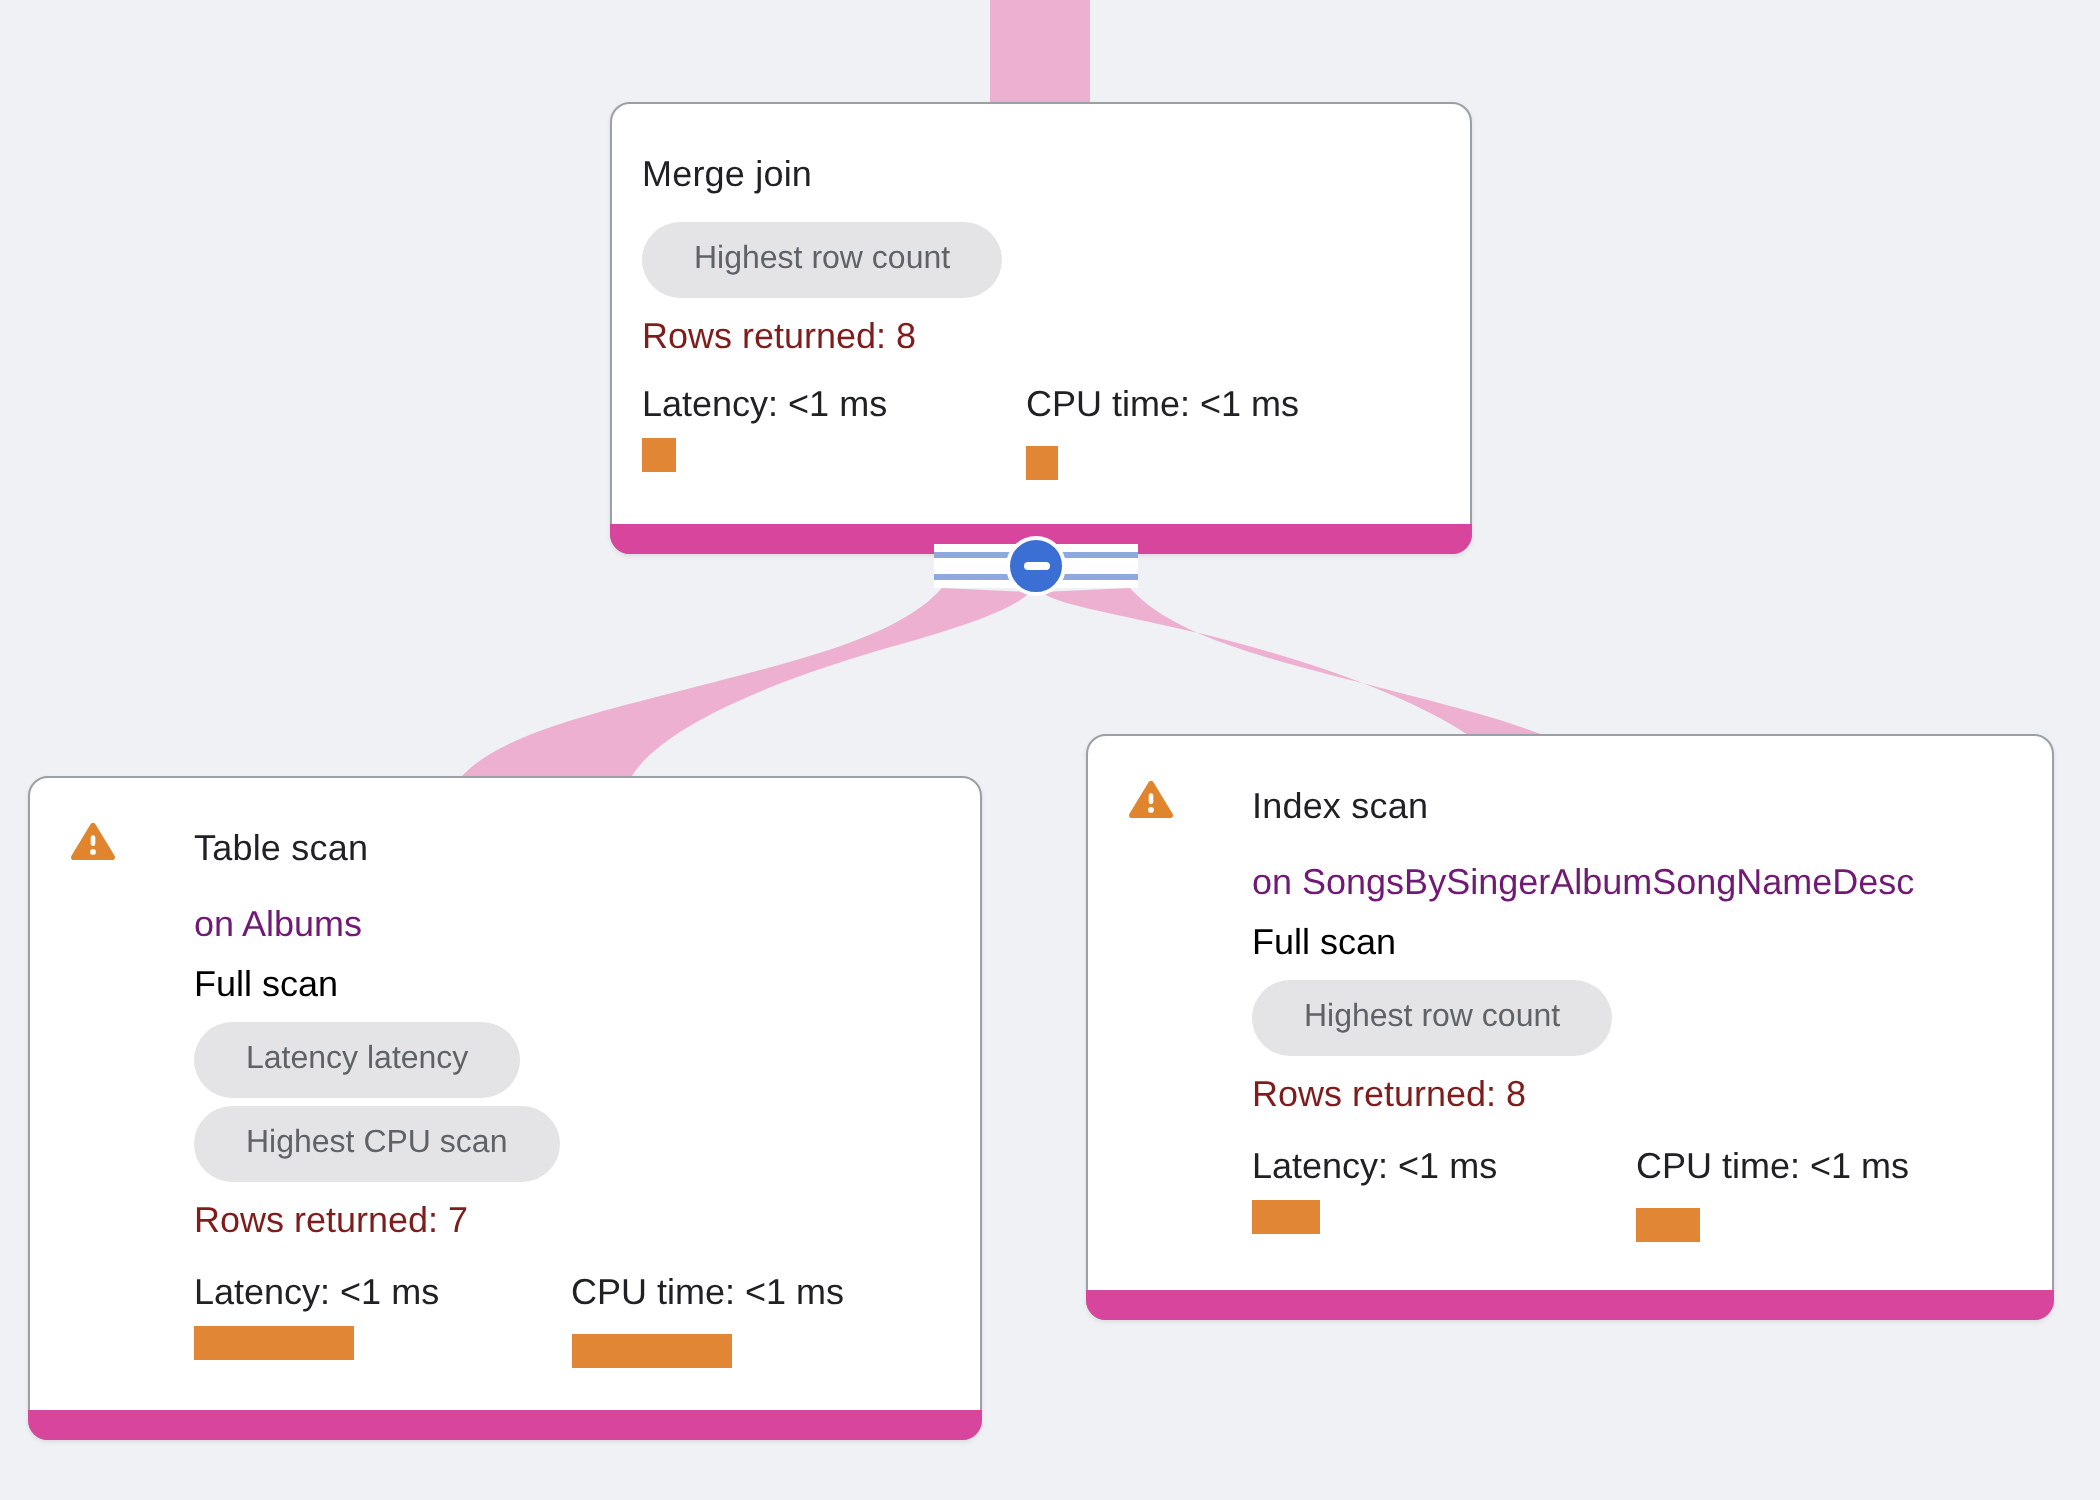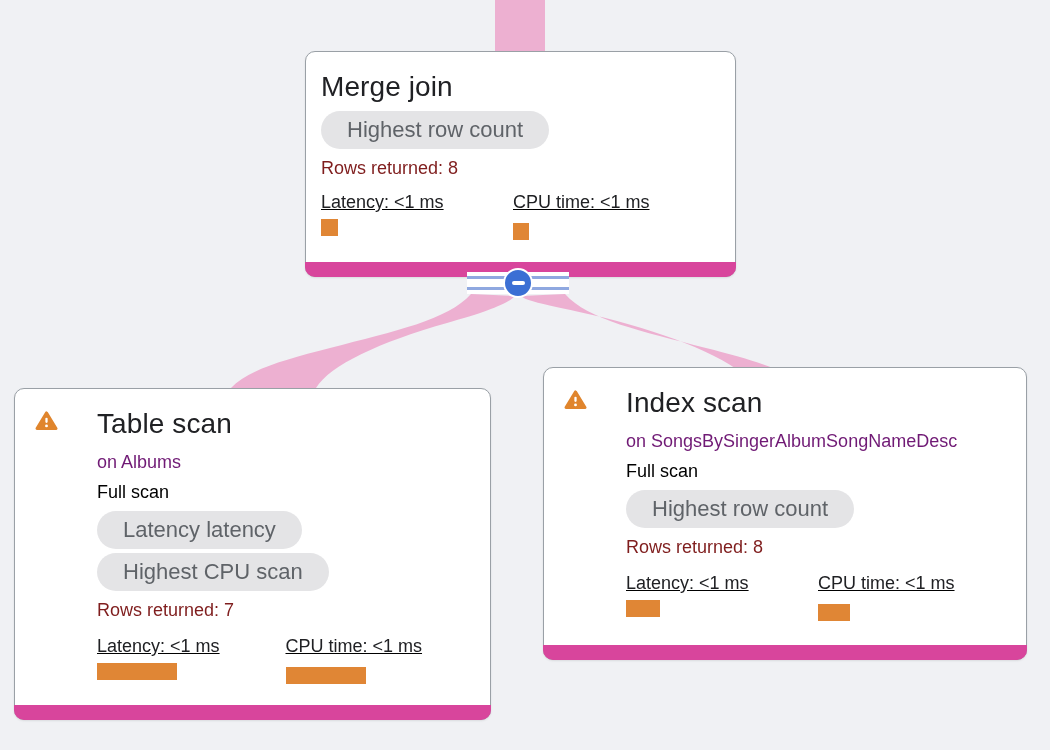--- a/index.html
+++ b/index.html
@@ -18,33 +18,33 @@
   #card-table{left:14px;top:388px;width:477px;height:332px;}
   #card-index{left:543px;top:367px;width:484px;height:293px;}
   .accent{
     position:absolute;left:-1px;right:-1px;bottom:-1px;height:15px;
     background:#d8459c;border-radius:0 0 10px 10px;
   }
   .content{position:relative;padding:17px 16px 0 15px;}
   .scan .content{padding-left:82px;}
   .warn{position:absolute;left:20px;top:21px;width:23px;height:21px;}
   .warn-tri{fill:#e0852d;stroke:#e0852d;stroke-width:3;stroke-linejoin:round;}
-  h2.title{margin:4px 0 0;font-size:28px;line-height:28px;font-weight:500;color:#202124;letter-spacing:.1px;}
+  h2.title{margin:4px 0 0;font-size:18px;line-height:28px;font-weight:500;color:#202124;letter-spacing:.1px;}
   .subtitle{margin-top:13px;font-size:18px;line-height:22px;color:#701a75;}
   .scan-type{margin-top:8px;font-size:18px;line-height:22px;color:#000000;}
   .badges{margin-top:8px;}
   .merge-badges{margin-top:10px;}
   .badge{
     display:block;width:max-content;background:#e4e4e6;color:#5f6368;
-    font-size:22px;line-height:20px;padding:9px 26px;border-radius:20px;margin:0 0 4px 0;
+    font-size:16px;line-height:20px;padding:9px 26px;border-radius:20px;margin:0 0 4px 0;
   }
   .rows{margin-top:8px;font-size:18px;line-height:22px;color:#7f1d1d;}
   .metrics{display:flex;margin-top:14px;}
   #card-merge .metrics{margin-top:12px;}
-  .metric{width:192px;text-decoration:underline;}
+  .metric{width:192px;}
   .metric-label{font-size:18px;line-height:22px;color:#202124;}
   .bar{height:17px;background:#e08635;margin-top:6px;}
   .metric.cpu .bar{margin-top:10px;}
   
   .collapse-widget{position:absolute;left:467px;top:272px;width:102px;height:22px;z-index:2;}
   .stripe-bar{
     position:absolute;left:0;top:0;right:0;bottom:0;
     background:linear-gradient(to bottom,
       #fff 0,#fff 4px,#8fa8e0 4px,#8fa8e0 7px,
       #fff 7px,#fff 15px,#8fa8e0 15px,#8fa8e0 18px,#fff 18px,#fff 22px);

